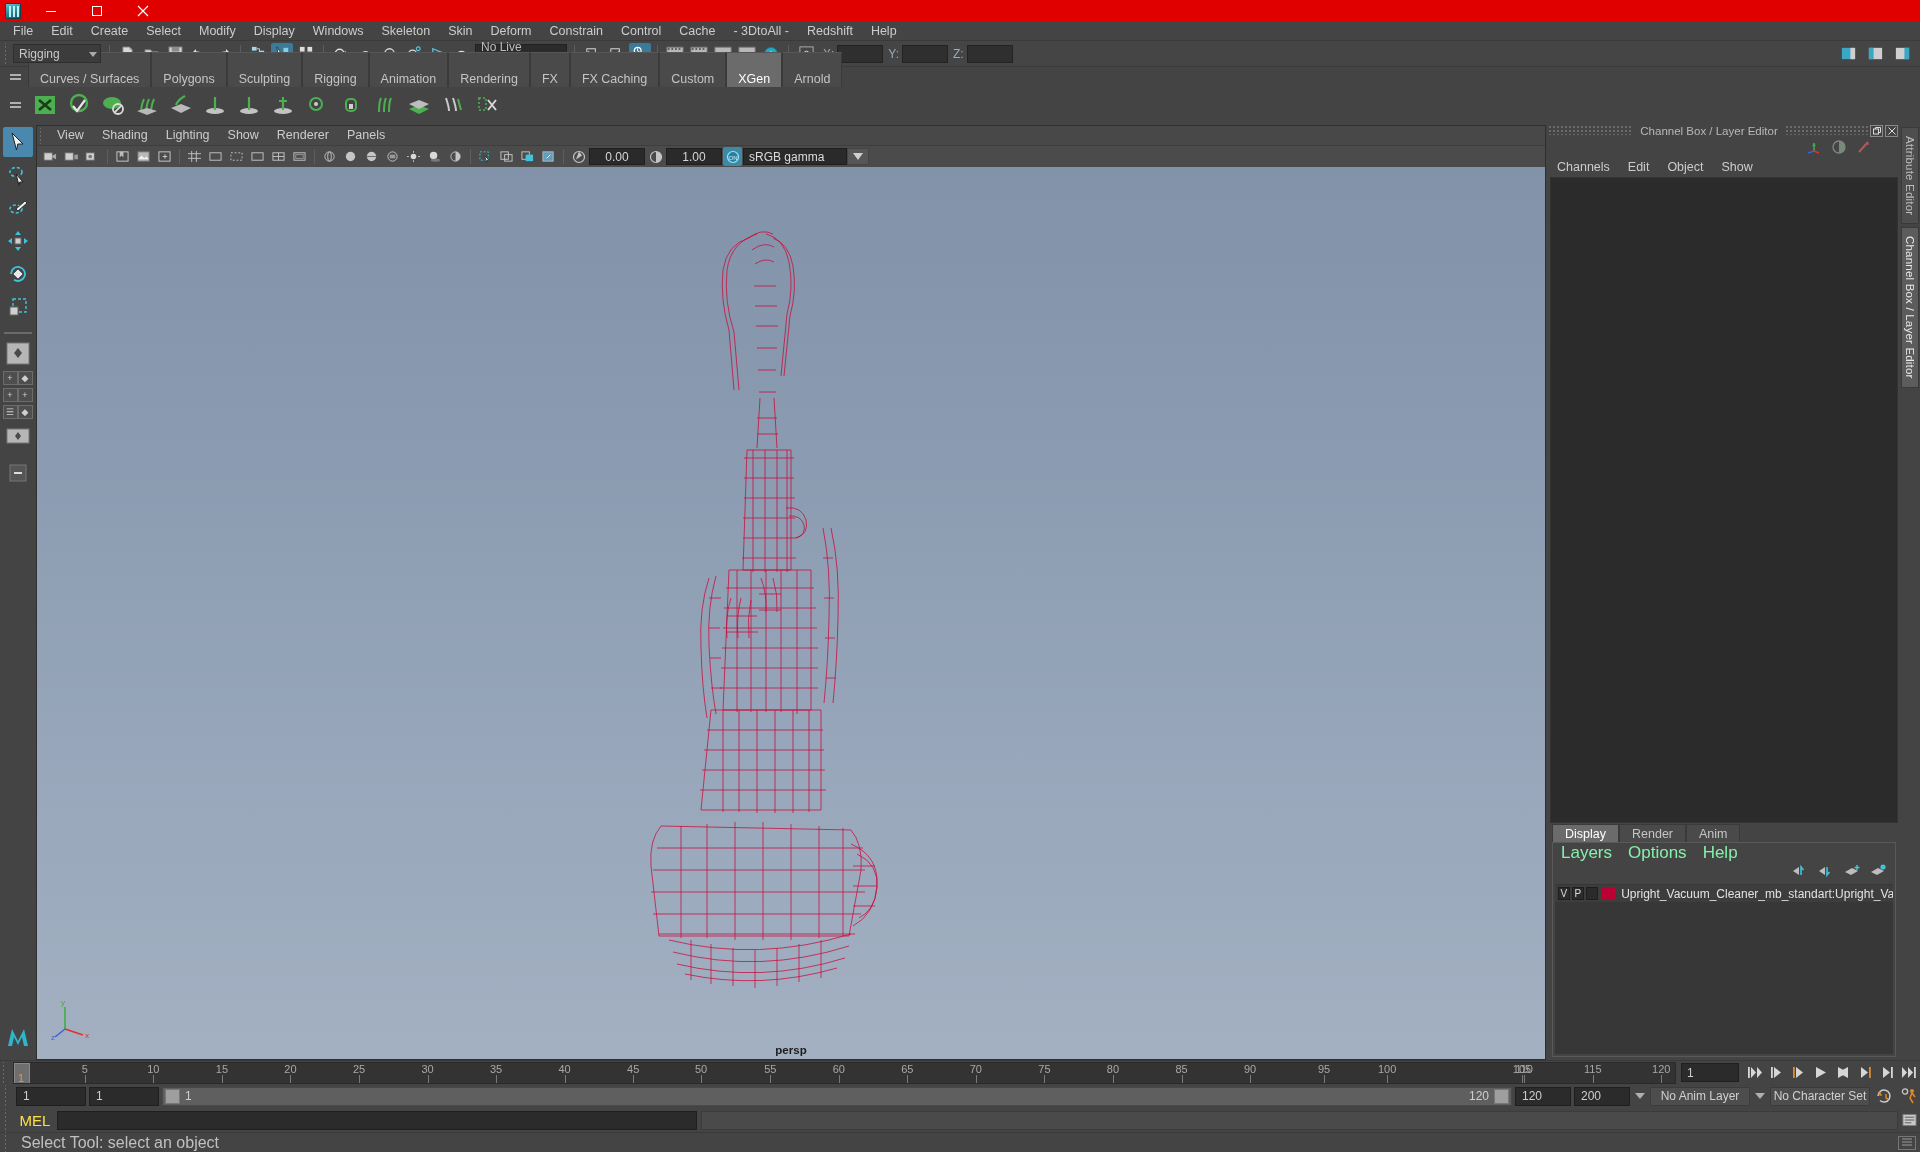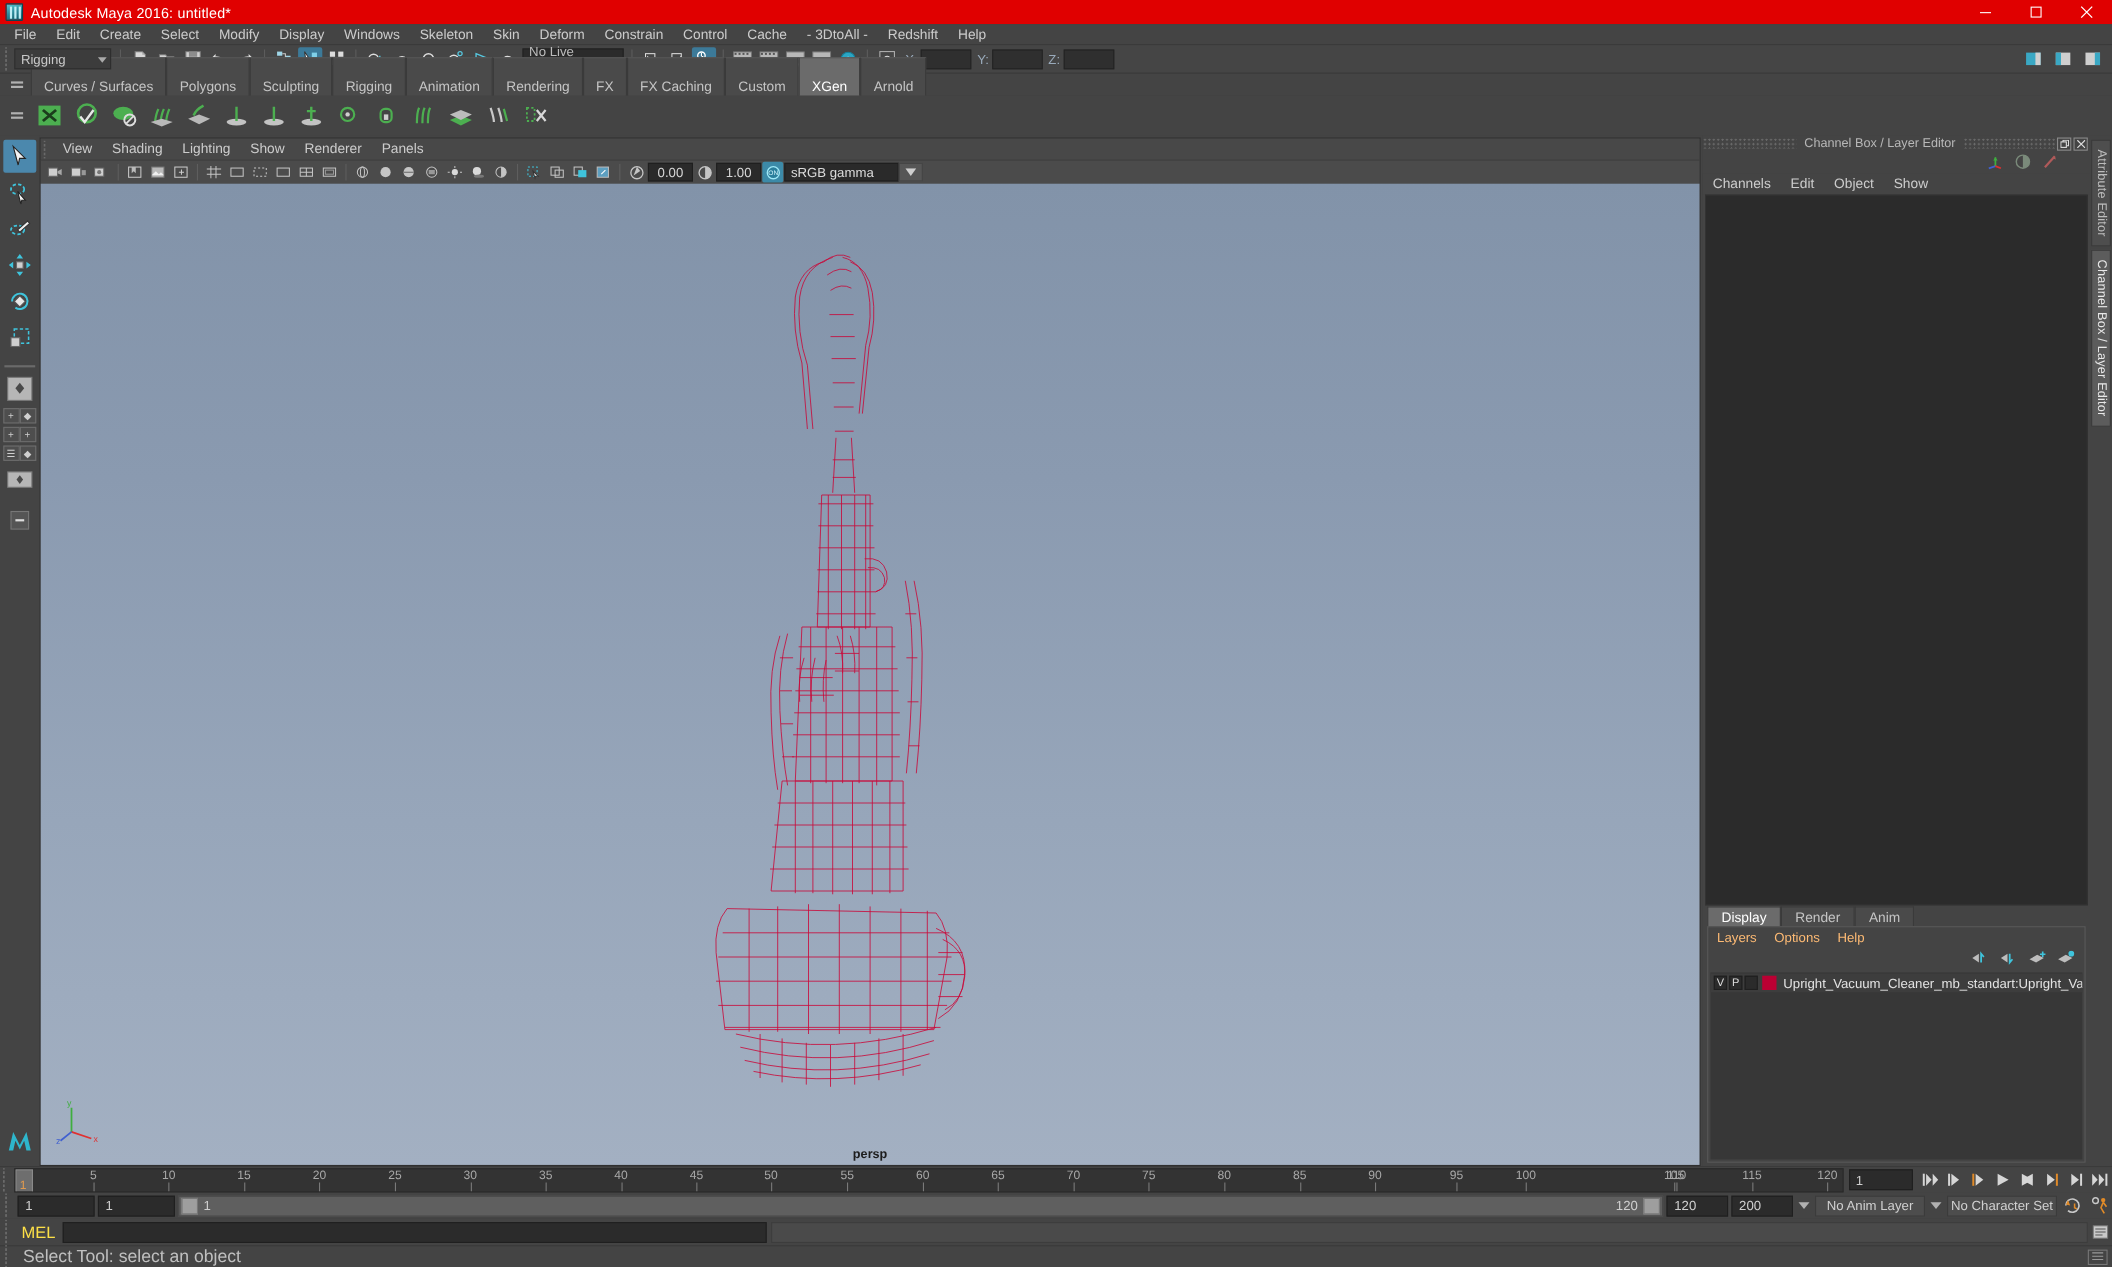--- a/index.html
+++ b/index.html
@@ -115,21 +115,21 @@
   .vp-panel { flex:1 1 auto; display:flex; flex-direction:column; margin:2px 2px 0 0;
     border:1px solid #2f2f2f; min-height:0; }
   .vp-menubar { height:19px; background:#484848; display:flex; align-items:center; flex:0 0 19px; }
   .vp-menu { padding:0 9px; font-size:12.5px; color:#cccccc; line-height:19px; }
   .vp-toolbar { height:22px; background:#4b4b4b; display:flex; align-items:center;
     flex:0 0 22px; border-top:1px solid #3e3e3e; padding-left:3px; }
   .vpt-ico { width:19px; height:19px; margin:0 1px; flex:0 0 19px;
     display:flex; align-items:center; justify-content:center; border-radius:2px;}
   .vpt-ico.on { background:#3c8aa8; }
   .vpt-sep { width:1px; height:15px; background:#5e5e5e; margin:0 4px; flex:0 0 1px;}
-  .vpt-num { width:41px; height:17px; background:#2a2a2a; border:1px solid #1f1f1f;
+  .vpt-num { width:56px; height:17px; background:#2a2a2a; border:1px solid #1f1f1f;
     color:#d6d6d6; font-size:12px; display:flex; align-items:center; justify-content:center;}
   .vpt-cs { width:104px; height:17px; background:#2a2a2a; border:1px solid #1f1f1f;
     color:#dcdcdc; font-size:12px; display:flex; align-items:center; padding-left:5px;}
   .vpt-cs-arrow{ width:22px; height:17px; background:#565656; border:1px solid #444;
     display:flex; align-items:center; justify-content:center; }
 
   .viewport { flex:1 1 auto; position:relative; min-height:0; overflow:hidden;
     background:linear-gradient(#8293a9 0%, #8a9ab0 30%, #97a6ba 65%, #a3b0c2 100%); }
   .vp-label { position:absolute; left:50%; transform:translateX(-50%); bottom:3px;
     font-size:11.5px; color:#1d1d1d; font-weight:bold; }
@@ -160,21 +160,21 @@
     flex:0 0 20px; padding-right:28px; gap:9px; }
   .cb-body { flex:1 1 auto; background:#2b2b2b; border:1px solid #333; margin:0 2px; min-height:0; }
 
   .le-tabs { height:19px; display:flex; align-items:flex-end; flex:0 0 19px; padding-left:4px; }
   .le-tab { height:18px; line-height:18px; padding:0 12px; font-size:12.5px; color:#c4c4c4;
     background:#4a4a4a; border:1px solid #3a3a3a; border-bottom:none; }
   .le-tab.active { background:#6b6b6b; color:#ffffff; }
   .le-box { flex:1 1 auto; display:flex; flex-direction:column; border:1px solid #595959;
     margin:0 4px 3px 4px; background:#444; min-height:0; }
   .le-menubar{ height:19px; display:flex; align-items:center; flex:0 0 19px; }
-  .le-menu{ padding:0 8px; font-size:12px; color:#fdba74; line-height:19px;}
+  .le-menu{ padding:0 8px; font-size:17px; color:#86efac; line-height:19px;}
   .le-iconrow{ height:20px; display:flex; align-items:center; justify-content:flex-end;
     flex:0 0 20px; padding-right:8px; gap:9px; }
   .le-list{ flex:1 1 auto; background:#373737; margin:2px; min-height:0; padding-top:1px; }
   .layer-row { height:17px; display:flex; align-items:center; background:#3d3d3d;
     padding-left:3px; gap:2px; }
   .layer-chk { width:13px; height:13px; background:#2b2b2b; border:1px solid #1f1f1f;
     font-size:10px; color:#dedede; display:flex; align-items:center; justify-content:center; }
   .layer-color { width:15px; height:13px; margin:0 4px 0 2px; }
   .layer-name { font-size:12px; color:#e2e2e2; white-space:nowrap; overflow:hidden; }
 
@@ -229,21 +229,20 @@
   .sb-right { margin-left:auto; margin-right:4px; width:18px; height:14px;
     border:1px solid #777; display:flex; align-items:center; justify-content:center; }
 </style>
 </head>
 <body>
 
 <div class="app">
 
   <div class="titlebar">
     <div class="title-logo"></div>
-    <div class="title-text">Autodesk Maya 2016: untitled*</div>
     <div class="win-btns">
       <div class="win-btn">
         <svg width="12" height="12" viewBox="0 0 12 12">
             <rect x="1" y="6" width="10" height="1" fill="#fff"></rect>
           </svg>
       </div>
       <div class="win-btn">
         <svg width="12" height="12" viewBox="0 0 12 12">
             <rect x="1.5" y="1.5" width="9" height="9" fill="none" stroke="#fff" stroke-width="1"></rect>
           </svg>

